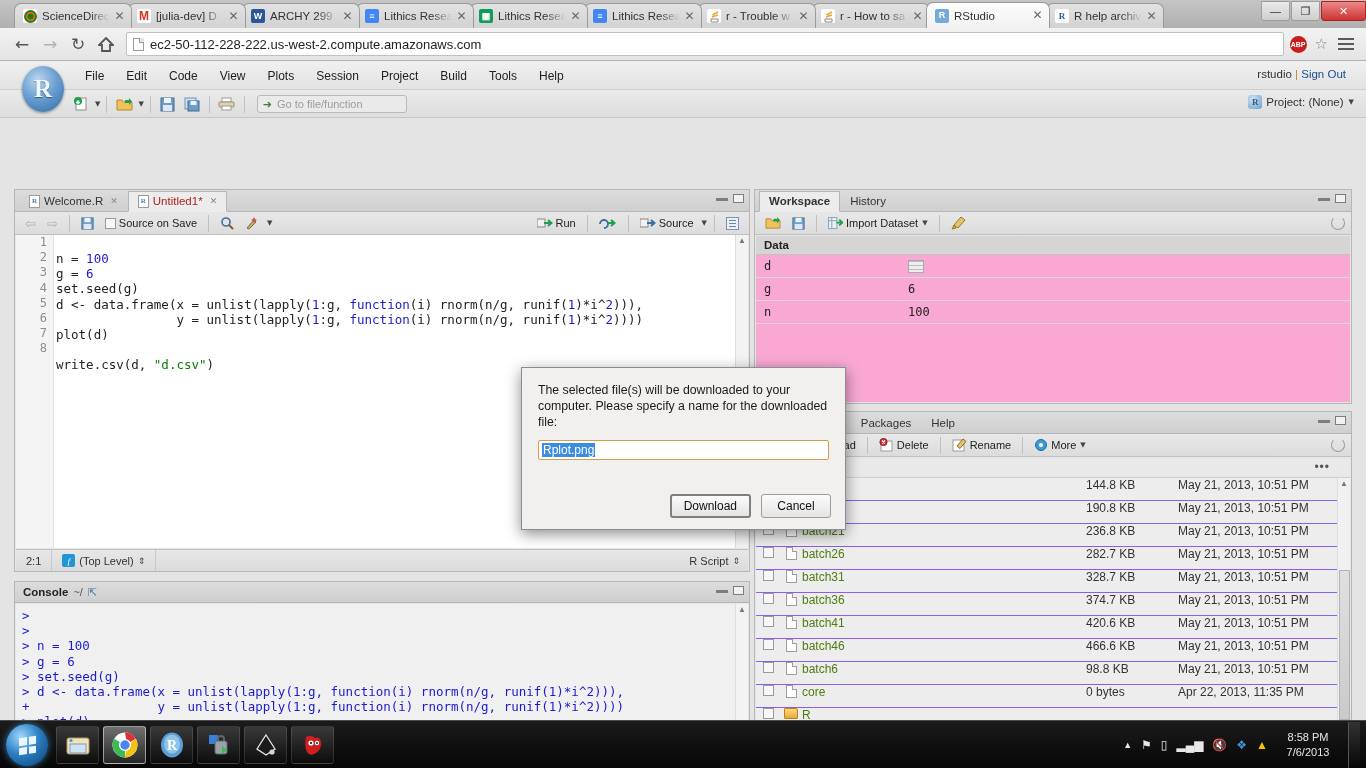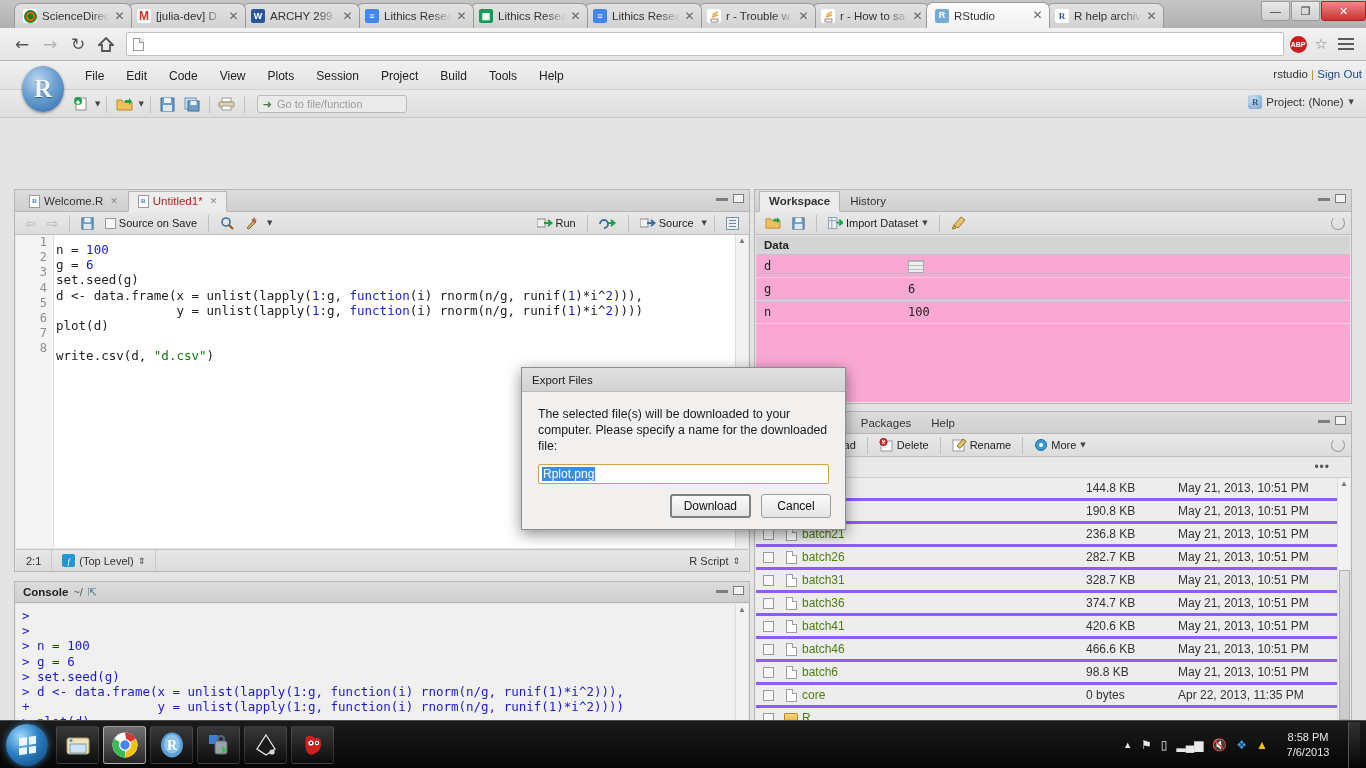--- a/index.html
+++ b/index.html
@@ -95,21 +95,21 @@
   #rs-logo { position:absolute; left:22px; top:5px; width:42px; height:46px;
              border-radius:50%;
              background: radial-gradient(circle at 38% 30%, #bcd6ee 0%, #6a9fd0 45%, #2f6aa8 100%);
              box-shadow:0 1px 3px rgba(0,0,0,.4);
              display:flex; align-items:center; justify-content:center;
              color:#eef6ff; font-size:25px; font-family:"Liberation Serif",serif;
              font-weight:bold; text-shadow:0 1px 1px rgba(0,0,0,.45); z-index:6;}
   #rs-menus { position:absolute; left:74px; top:0; height:29px; display:flex;
               align-items:center; }
   .rs-menu { font-size:12px; color:#222; padding:4px 11px; }
-  #rs-user { position:absolute; right:4px; top:7px; font-size:11.5px; color:#333; }
+  #rs-user { position:absolute; right:20px; top:7px; font-size:11.5px; color:#333; }
   #rs-user b { color:#1a4d8f; font-weight:normal; }
 
   #rs-toolbar { position:absolute; left:0; top:29px; width:100%; height:28px;
                 background:linear-gradient(#eaeaea,#dedede); border-bottom:1px solid #c6c6c6; }
   #rs-tb-items { position:absolute; left:70px; top:0; height:28px; display:flex;
                  align-items:center; gap:2px; }
   .tbicon { width:22px; height:20px; display:flex; align-items:center; justify-content:center; }
   .tbsep { width:1px; height:17px; background:#c0c0c0; margin:0 4px; }
   .caret { font-size:7px; color:#444; margin-left:1px; font-family:"DejaVu Sans",sans-serif;}
   #gotofile { width:150px; height:18px; background:#eaeaea; border:1px solid #b9b9b9;
@@ -147,21 +147,21 @@
   
   #src-pane { left:14px; top:128px; width:736px; height:383px; }
   #src-code { position:absolute; left:1px; top:45px; right:1px; bottom:23px;
               background:#ffffff; overflow:hidden; }
   #gutter { position:absolute; left:0; top:0; width:38px; height:100%;
             background:#f4f4f4; border-right:1px solid #e0e0e0; }
   #gutter div { font:12px/15.2px "DejaVu Sans Mono", monospace; color:#8d8d8d;
                 text-align:right; padding-right:6px; }
   #codetext { position:absolute; left:40px; top:0; right:14px; height:100%;
               font:12.5px/15.2px "DejaVu Sans Mono", monospace; color:#222;
-              white-space:pre; padding-top:7px; }
+              white-space:pre; padding-top:16px; }
   .k-num { color:#1a1aca; }
   .k-fn  { color:#2020c8; }
   .k-str { color:#0a7a0a; }
   #src-scroll { position:absolute; right:1px; top:45px; width:13px; bottom:23px;
                 background:#f3f3f3; border-left:1px solid #ddd; }
   .sb-up, .sb-dn { font-size:8px; color:#777; text-align:center; line-height:12px; }
   #src-status { position:absolute; left:1px; right:1px; bottom:0; height:22px;
                 background:linear-gradient(#e7e7e7,#dbdbdb); border-top:1px solid #c2c2c2;
                 display:flex; align-items:center; font-size:11px; color:#333; }
   #src-status .cell { padding:0 10px; border-right:1px solid #c8c8c8; height:100%;
@@ -200,22 +200,22 @@
                      border:1px solid #aaa; }
 
   
   #fl-pane { left:754px; top:350px; width:598px; height:368px; }
   #fl-list { position:absolute; left:1px; top:46px; right:1px; bottom:1px;
              background:#ededed; overflow:hidden; }
   #fl-colhead { height:20px; border-bottom:1px solid #cfcfcf; background:#e9e9e9;
                 position:relative; }
   #fl-colhead .dots { position:absolute; right:20px; top:4px; font-size:12px;
                       color:#555; letter-spacing:1px; line-height:10px;}
-  .fl-row { display:flex; align-items:center; height:23px; font-size:12px;
-            border-bottom:3px solid #8b5cf6; }
+  .fl-row { display:flex; height:23px; font-size:12px;
+            border-bottom:1px solid #8b5cf6; }
   .fl-row .cb { width:24px; display:flex; justify-content:center; }
   .cbx { width:11px;height:11px;border:1px solid #9a9a9a;background:#f7f7f7;
          display:flex;align-items:center;justify-content:center;font-size:9px;color:#222;}
   .fl-row .ic { width:22px; display:flex; justify-content:center; }
   .docic { width:11px;height:13px;border:1px solid #9e9e9e;background:#fff;position:relative;}
   .docic:after{content:"";position:absolute;right:-1px;top:-1px;width:4px;height:4px;
                background:#ededed;border-left:1px solid #9e9e9e;border-bottom:1px solid #9e9e9e;}
   .foldic { width:14px;height:11px;background:linear-gradient(#ffd97a,#e8a93c);
             border:1px solid #b9841f; border-radius:1px 2px 1px 1px;}
   .ric { width:13px;height:13px;border:1px solid #9e9e9e;background:#fff;
@@ -355,20 +355,21 @@
     <div class="navbtn">←</div>
     <div class="navbtn dim">→</div>
     <div class="navbtn">↻</div>
     <div class="navbtn">
       <svg width="16" height="15" viewBox="0 0 16 15">
           <path d="M8 1 L15 8 H12 V14 H4 V8 H1 Z" fill="none" stroke="#555" stroke-width="1.8"></path>
         </svg>
     </div>
     <div id="urlbar">
       <span class="pagicon"></span>
+      <span id="url-text">ec2-50-112-228-222.us-west-2.compute.amazonaws.com</span>
     </div>
     <div id="abp">ABP</div>
     <div class="staricon">☆</div>
     <div class="menuicon">
         <i></i>
         <i></i>
         <i></i>
       </div>
   </div>
 
@@ -865,21 +866,20 @@
           </div>
       </div>
       <div id="fl-scroll">
         <div class="sb-up">▲</div>
         <div id="fl-thumb"></div>
         <div style="position:absolute;bottom:0;width:100%;" class="sb-dn">▼</div>
       </div>
     </div>
 
     <div id="modal">
-      <div id="modal-title">Export Files</div>
       <div id="modal-msg">The selected file(s) will be downloaded to your computer. Please specify a name for the downloaded file:</div>
       <div id="modal-input">
         <span>Rplot.png</span>
       </div>
       <div id="modal-btns">
         <div class="dbtn primary">Download</div>
         <div class="dbtn">Cancel</div>
       </div>
     </div>
 

